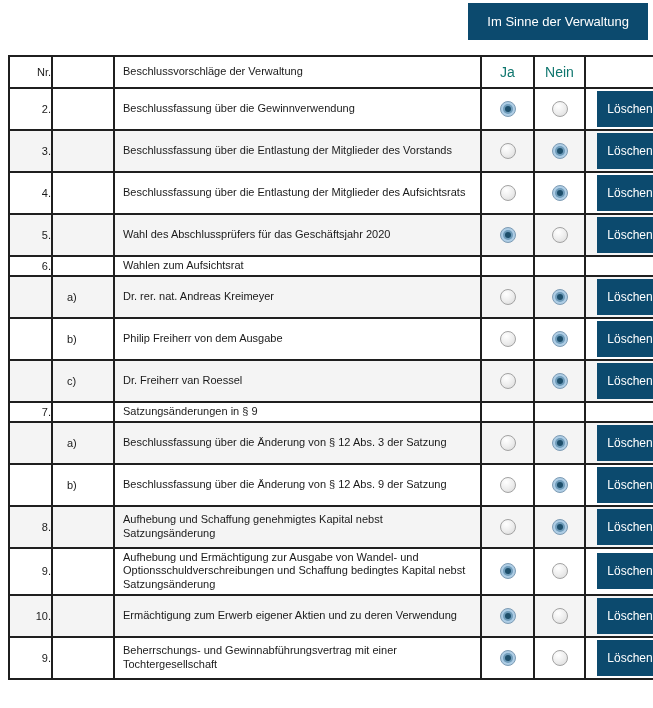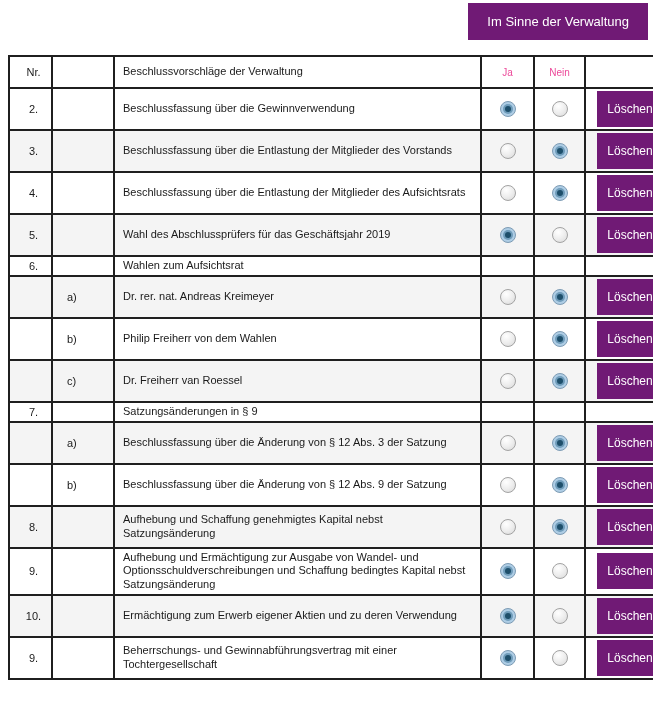--- a/index.html
+++ b/index.html
@@ -1,28 +1,28 @@
 <!DOCTYPE html>
 <html><head>
 <meta charset="utf-8">
 <style>
   html,body{margin:0;padding:0;background:#ffffff;}
   body{width:653px;height:708px;font-family:"Liberation Sans","DejaVu Sans",sans-serif;-webkit-font-smoothing:antialiased;}
   .topbar{display:flex;justify-content:flex-end;gap:13px;padding:3px 5px 0 0;}
-  .btn{background:#701a75;color:#ffffff;border:none;cursor:pointer;font-family:"Liberation Sans",sans-serif;}
+  .btn{background:#0c4a6e;color:#ffffff;border:none;cursor:pointer;font-family:"Liberation Sans",sans-serif;}
   .btn-top{font-size:13px;height:37px;padding:0 19px;}
   .votetable{border-collapse:collapse;margin:15px 0 0 8px;width:640px;table-layout:fixed;}
   .votetable td,.votetable th{border:2px solid #1f1f1f;padding:0;vertical-align:middle;overflow:hidden;}
-  .c-nr{width:35px;padding:0 0 0 6px !important;text-align:center;font-size:11px;color:#1a1a1a;}
+  .c-nr{width:35px;padding:0 0 0 6px !important;text-align:right;font-size:11px;color:#1a1a1a;}
   .c-letter{width:46px;padding:0 0 0 14px !important;text-align:left;font-size:11px;color:#1a1a1a;}
   .c-text{width:349px;padding:2px 8px 2px 8px !important;text-align:left;font-size:11px;line-height:1.25;color:#1a1a1a;margin-top:8px;}
   .c-vote{width:51px;text-align:center;}
   .c-vote-nein{width:49px;}
   .c-action{width:88px;text-align:center;}
-  thead th{height:26px;font-weight:normal;color:#ec4899;font-size:10px;text-align:left;}
+  thead th{height:26px;font-weight:normal;color:#0f766e;font-size:14px;text-align:left;}
   thead .c-vote,thead .c-vote-nein{text-align:center;}
   tbody tr{height:42px;}
   tbody tr.group-row{height:17px;}
   tbody tr.group-row td{font-size:11px;}
   tbody tr.shaded td{background:#f4f4f4;}
   tbody tr td{background:#ffffff;}
   .btn-delete{font-size:12px;width:66px;height:36px;}
   .radio{width:16px;height:16px;border-radius:50%;border:1px solid #a3a3a3;margin:0 auto;display:flex;align-items:center;justify-content:center;background:radial-gradient(circle at 38% 30%,#ffffff 0%,#ececec 55%,#d7d7d7 100%);box-sizing:border-box;}
   .radio.selected{background:#aecde5;border:1px solid #7e9cb4;}
   .radio .dot{display:none;}
@@ -91,21 +91,21 @@
             <div class="dot"></div>
           </div>
     </td>
     <td class="c-action">
       <button class="btn btn-delete">Löschen</button>
     </td>
   </tr>
       <tr class="shaded">
     <td class="c-nr">5.</td>
     <td class="c-letter"></td>
-    <td class="c-text">Wahl des Abschlussprüfers für das Geschäftsjahr 2019</td>
+    <td class="c-text">Wahl des Abschlussprüfers für das Geschäftsjahr 2020</td>
     <td class="c-vote">
       <div class="radio selected">
             <div class="dot"></div>
           </div>
     </td>
     <td class="c-vote c-vote-nein">
       <div class="radio"></div>
     </td>
     <td class="c-action">
       <button class="btn btn-delete">Löschen</button>
@@ -131,21 +131,21 @@
             <div class="dot"></div>
           </div>
     </td>
     <td class="c-action">
       <button class="btn btn-delete">Löschen</button>
     </td>
   </tr>
       <tr>
     <td class="c-nr"></td>
     <td class="c-letter">b)</td>
-    <td class="c-text">Philip Freiherr von dem Wahlen</td>
+    <td class="c-text">Philip Freiherr von dem Ausgabe</td>
     <td class="c-vote">
       <div class="radio"></div>
     </td>
     <td class="c-vote c-vote-nein">
       <div class="radio selected">
             <div class="dot"></div>
           </div>
     </td>
     <td class="c-action">
       <button class="btn btn-delete">Löschen</button>

